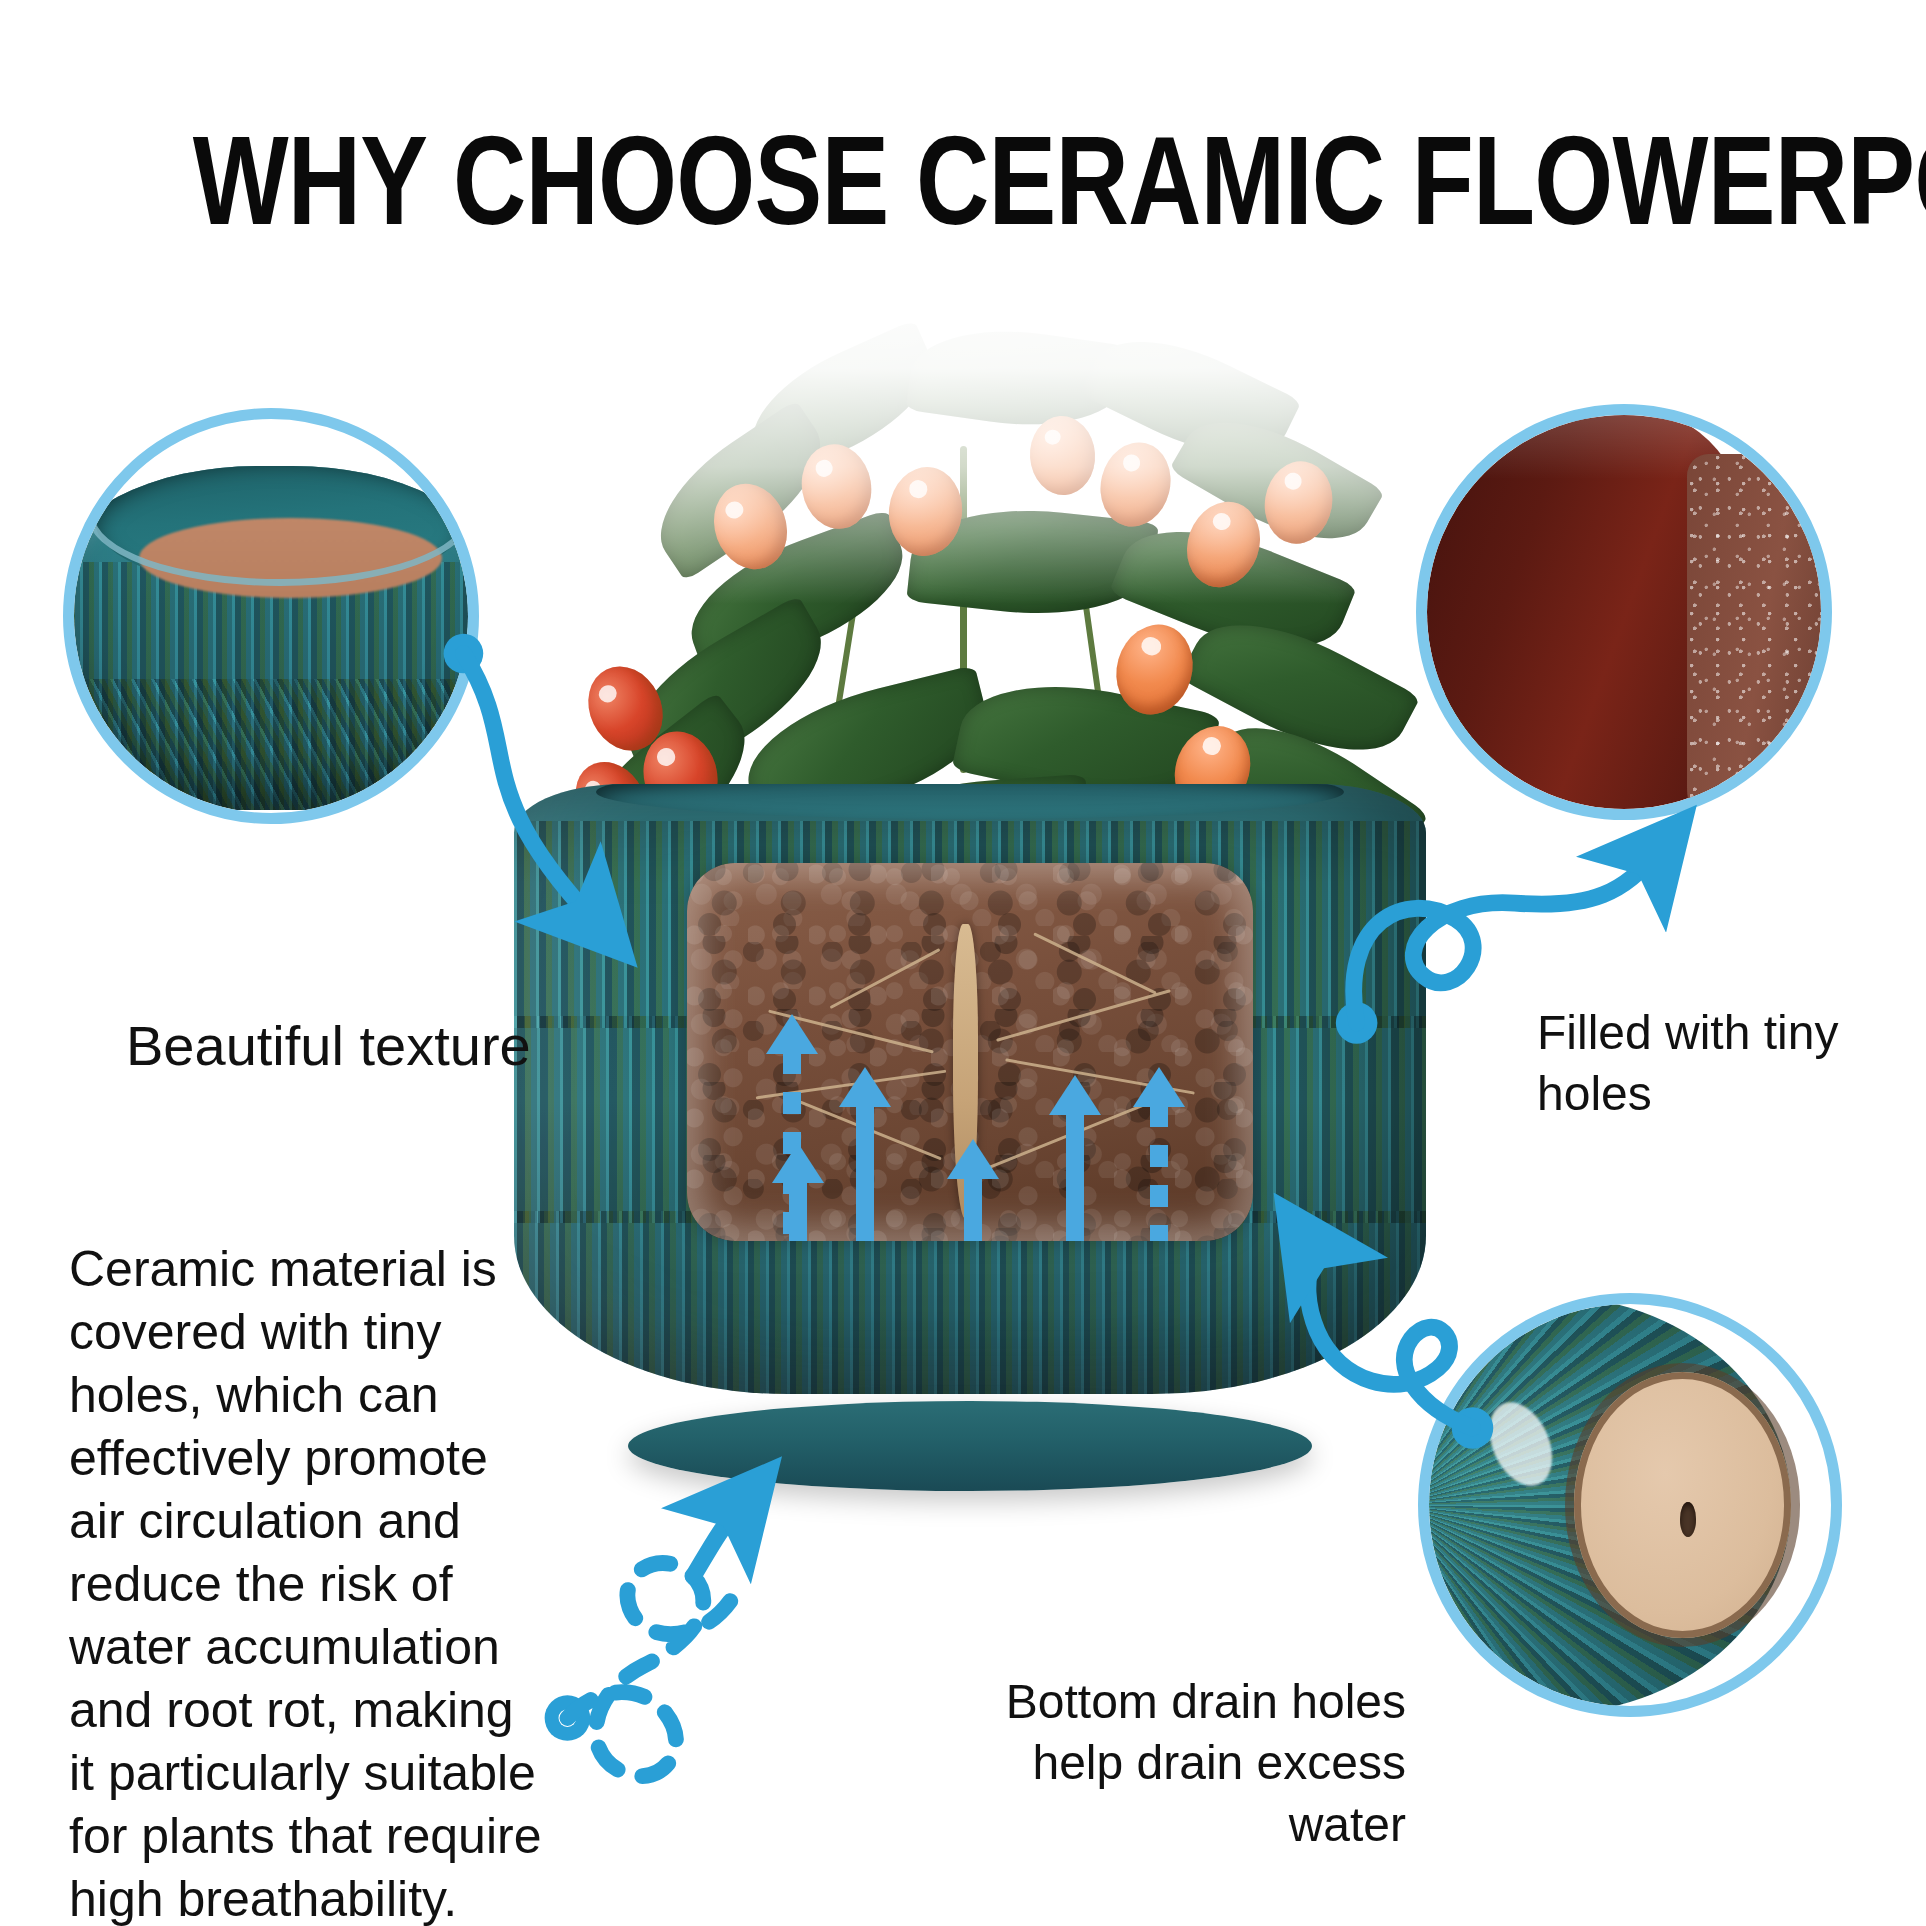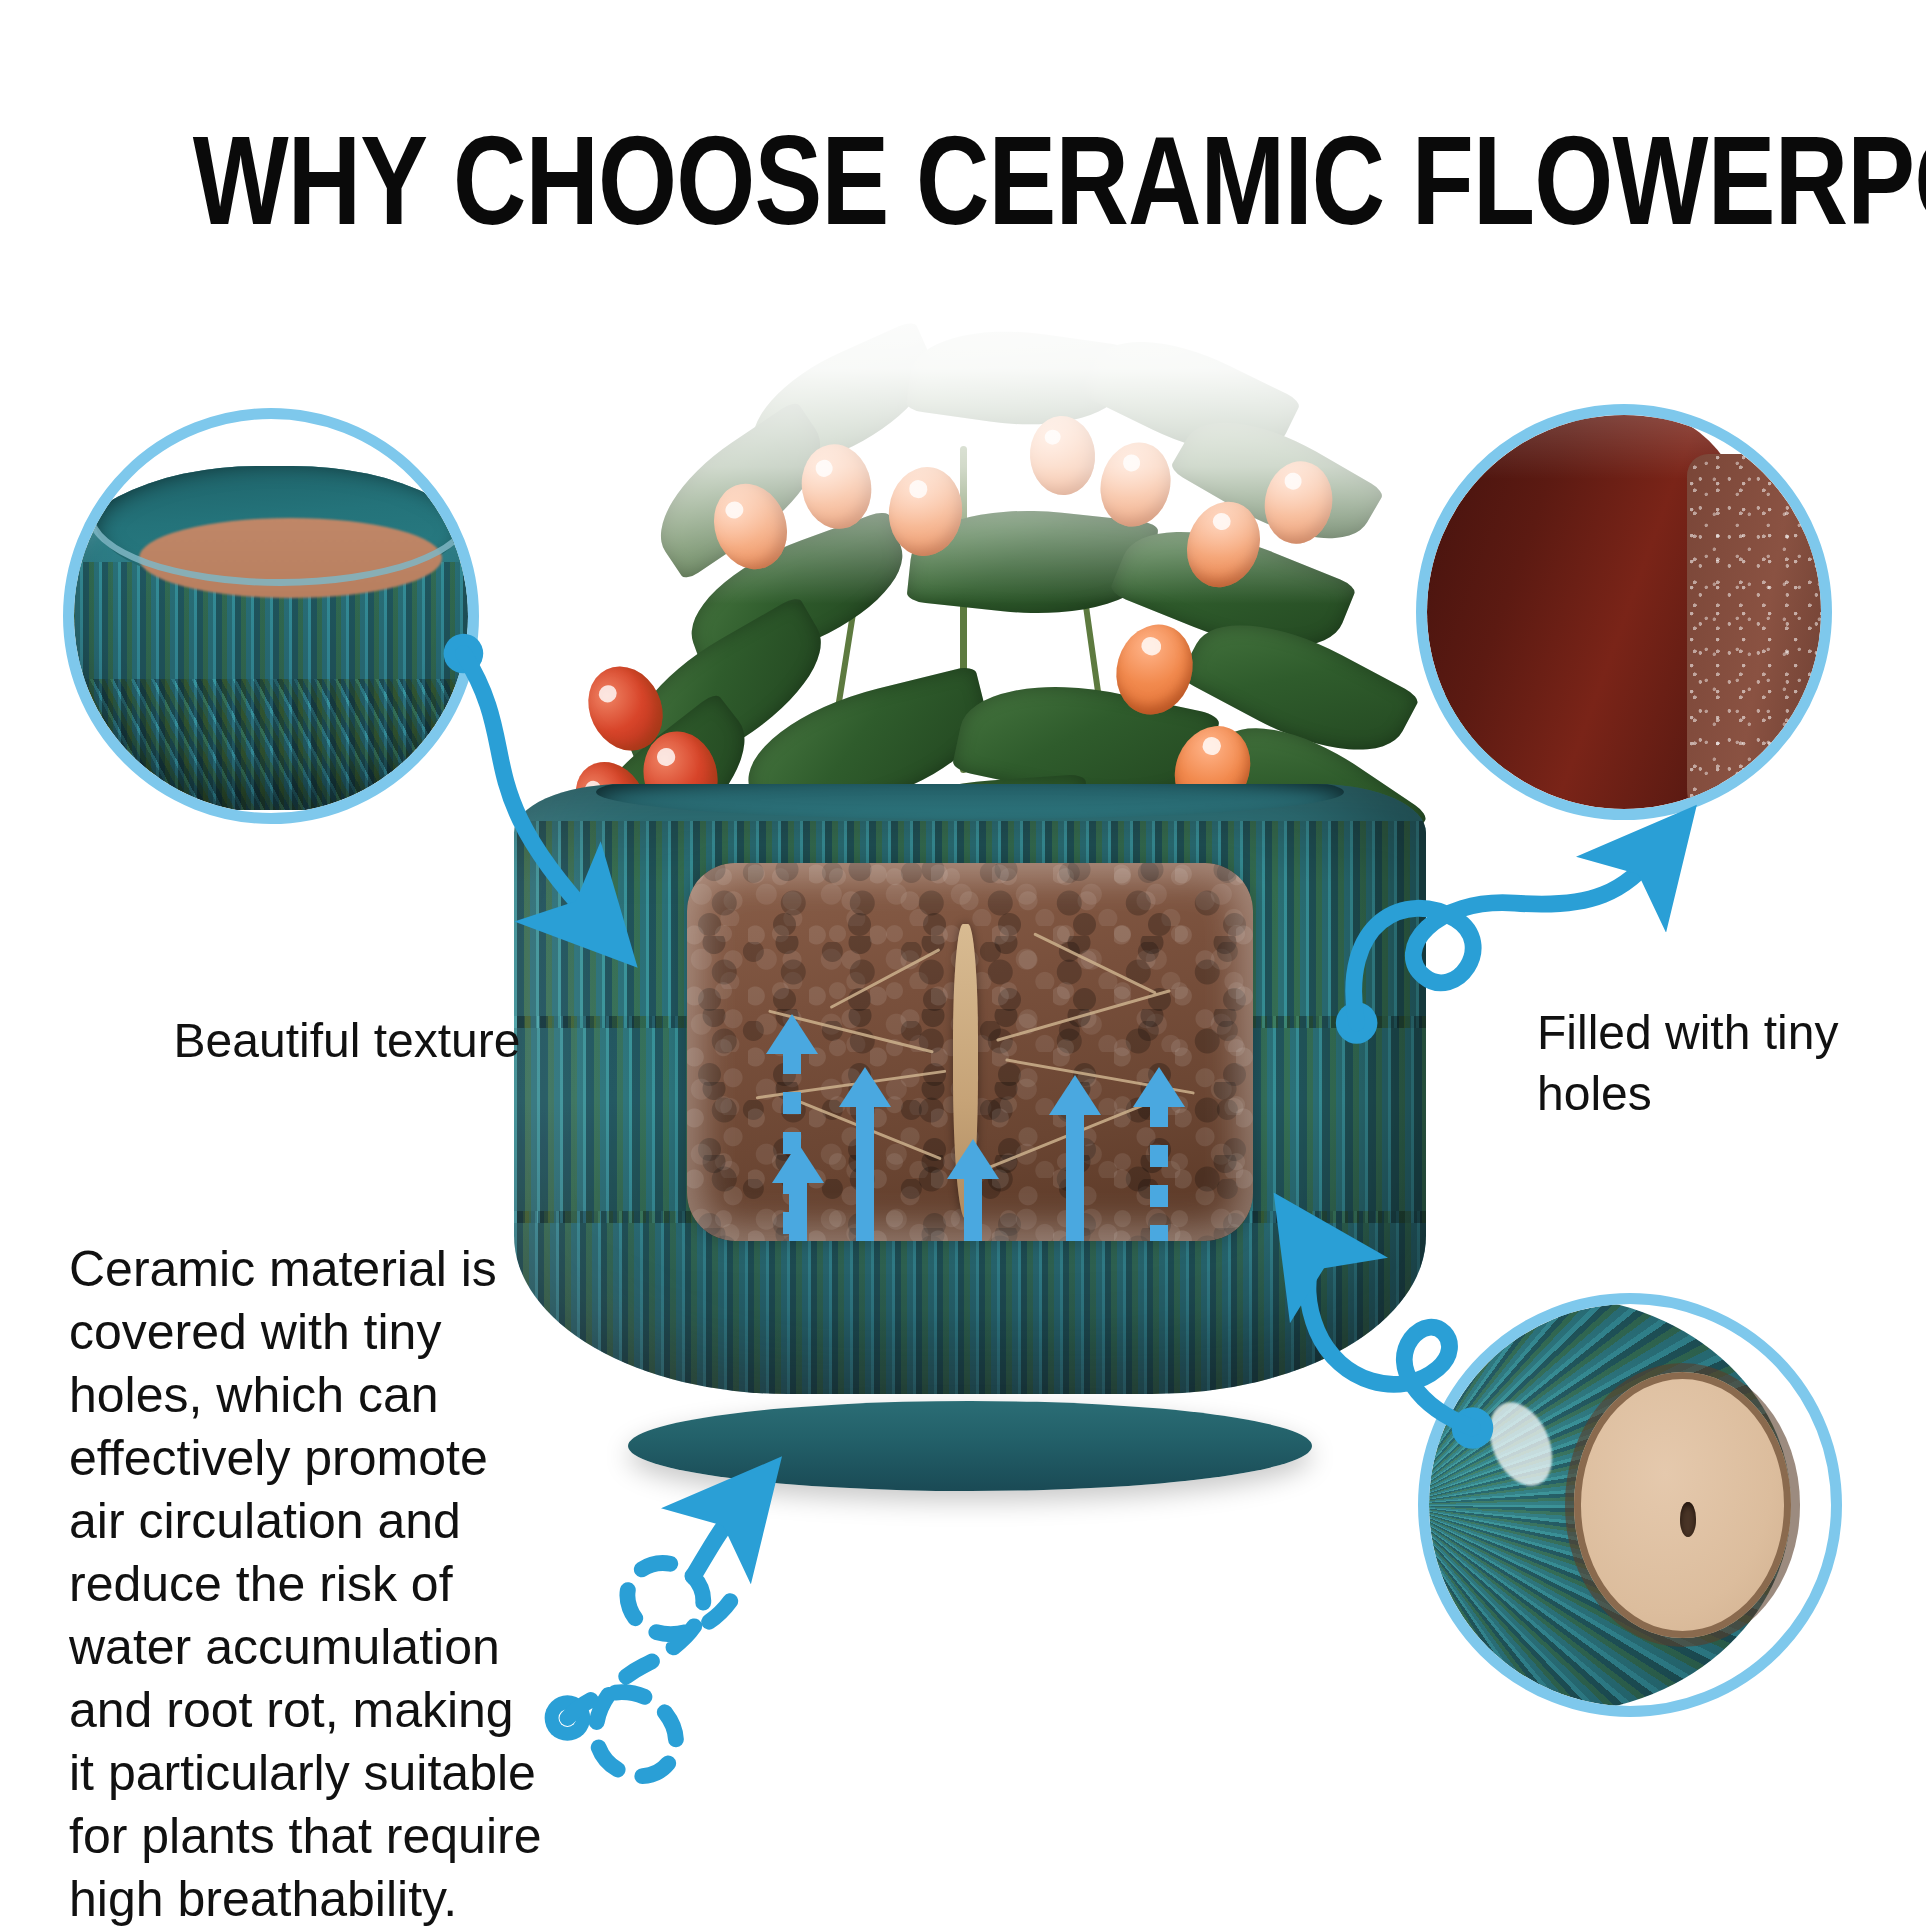--- a/index.html
+++ b/index.html
@@ -11,21 +11,21 @@
   #title{
     position:absolute;left:0;top:117px;width:1927px;text-align:center;
     font-family:"Liberation Sans",sans-serif;
     font-weight:700;font-size:127px;line-height:1;letter-spacing:-1px;
     color:#0a0a0a;transform:scaleX(0.80);transform-origin:50% 50%;
     white-space:nowrap;
   }
 
   
   .body-text{position:absolute;color:#111;font-size:47px;line-height:1.30;}
-  #label-texture{left:139px;top:1010px;width:416px;text-align:center;font-size:48px;}
+  #label-texture{left:126px;top:1010px;width:416px;text-align:left;font-size:56px;}
   #para-ceramic{left:69px;top:1238px;width:475px;text-align:left;font-size:50px;line-height:1.26;}
   #label-holes{left:1537px;top:1002px;width:396px;text-align:left;font-size:48px;line-height:1.28;}
   #label-drain{left:990px;top:1671px;width:416px;text-align:right;font-size:48px;line-height:1.28;}
 
   
   .callout{position:absolute;border-radius:50%;overflow:hidden;
            box-sizing:border-box;border:11px solid #7ec8ec;background:#fff;}
   .callout .inner{position:absolute;inset:0;border-radius:50%;overflow:hidden;}
 
   
@@ -413,15 +413,16 @@
       <path d="M700,1592 C718,1562 726,1546 748,1520" fill="none" stroke="#2a9fd6" stroke-width="17" stroke-linecap="round" marker-end="url(#ah)"></path>
     </g>
   </svg>
 
   <div class="body-text" id="label-texture">Beautiful texture</div>
 
   <div class="body-text" id="para-ceramic">Ceramic material is covered with tiny holes, which can effectively promote air circulation and reduce the risk of water accumulation and root rot, making it particularly suitable for plants that require high breathability.</div>
 
   <div class="body-text" id="label-holes">Filled with tiny holes</div>
 
+  <div class="body-text" id="label-drain">Bottom drain holes help drain excess water</div>
 
 </div>
 
 
 </body></html>

